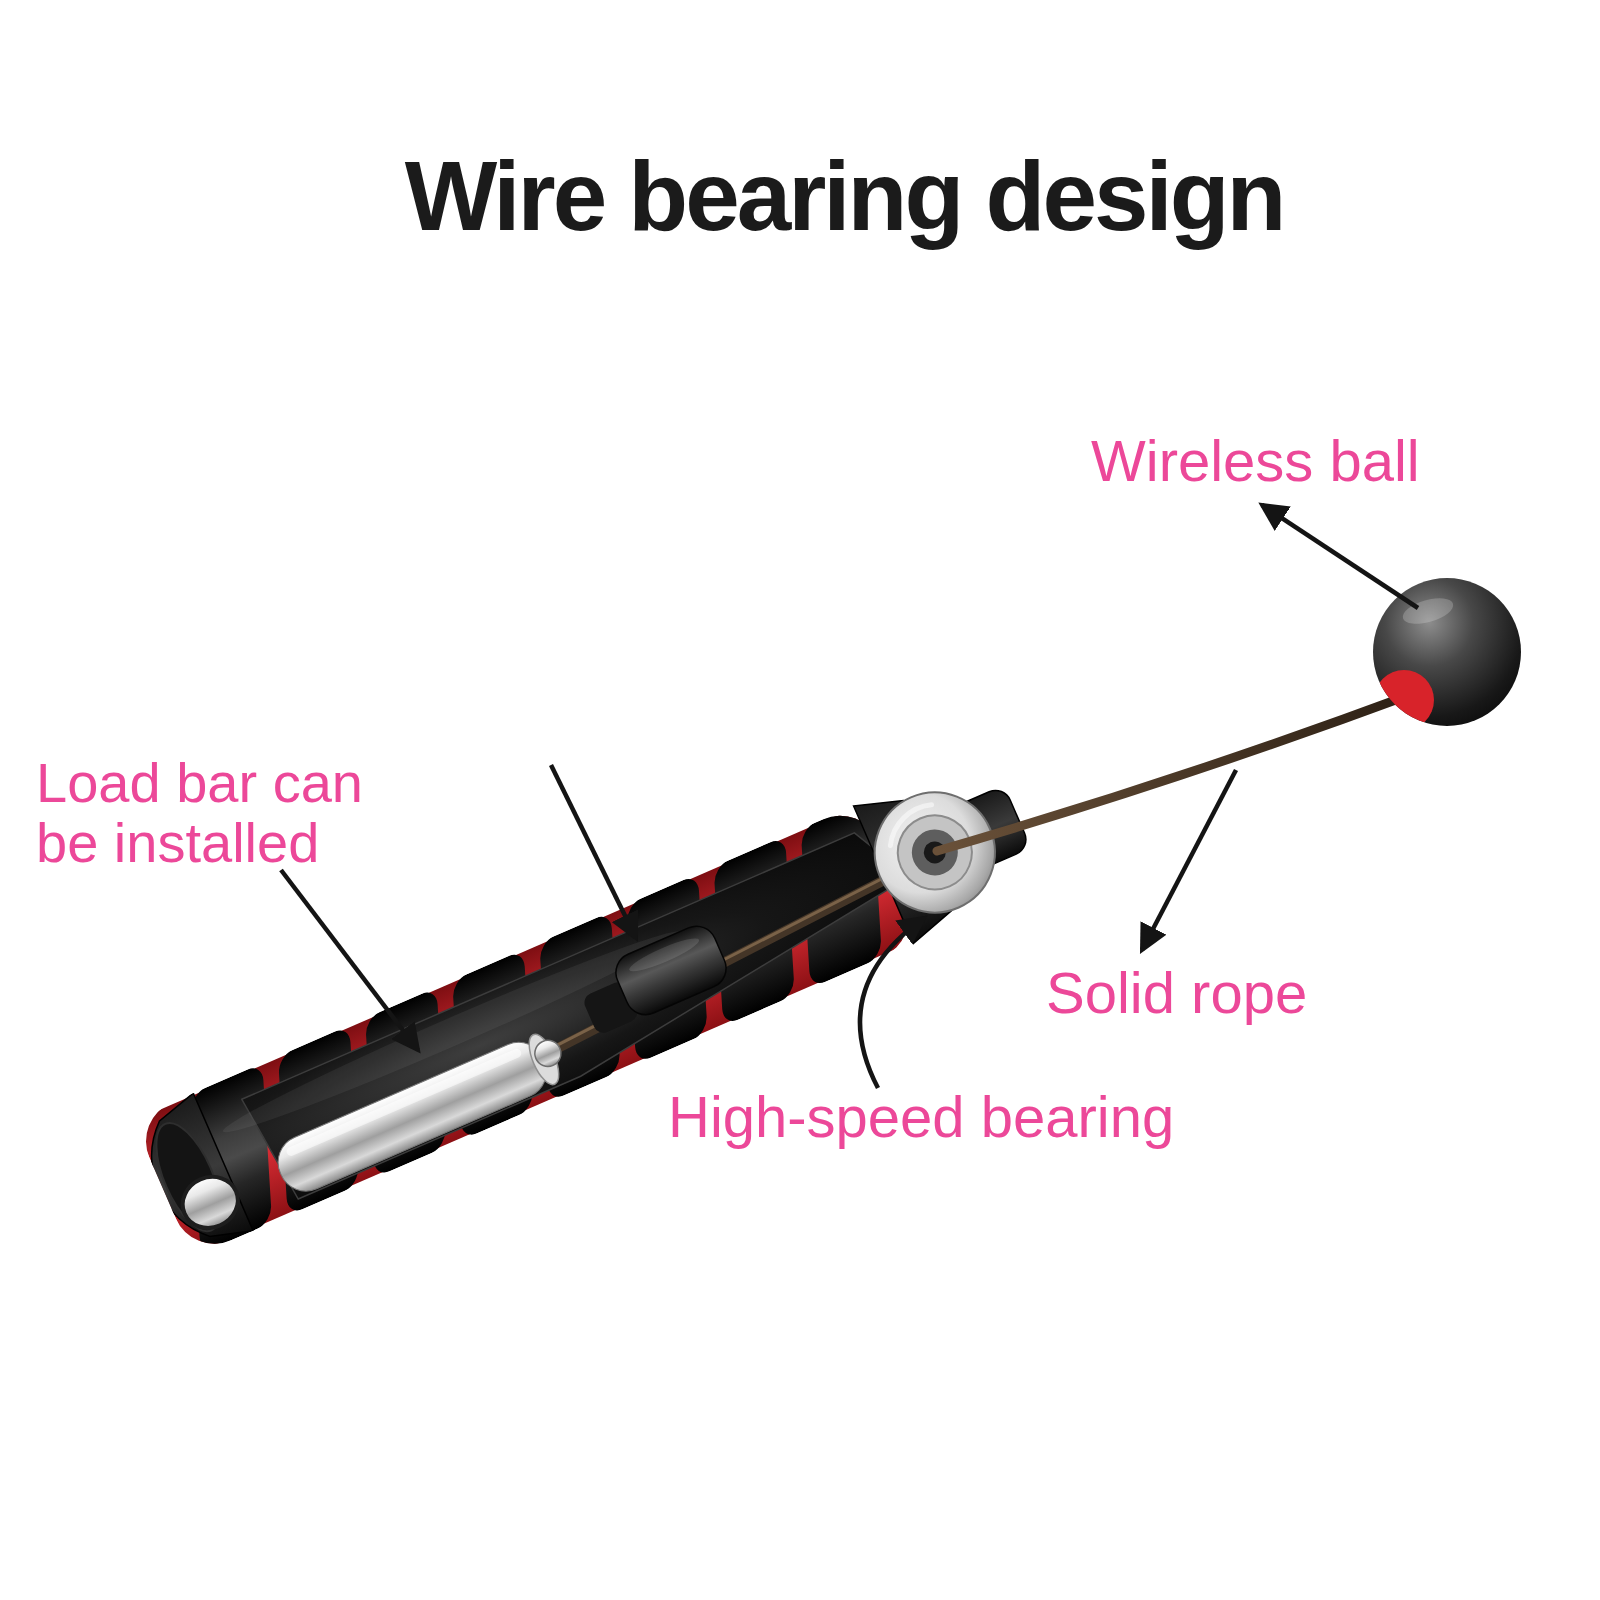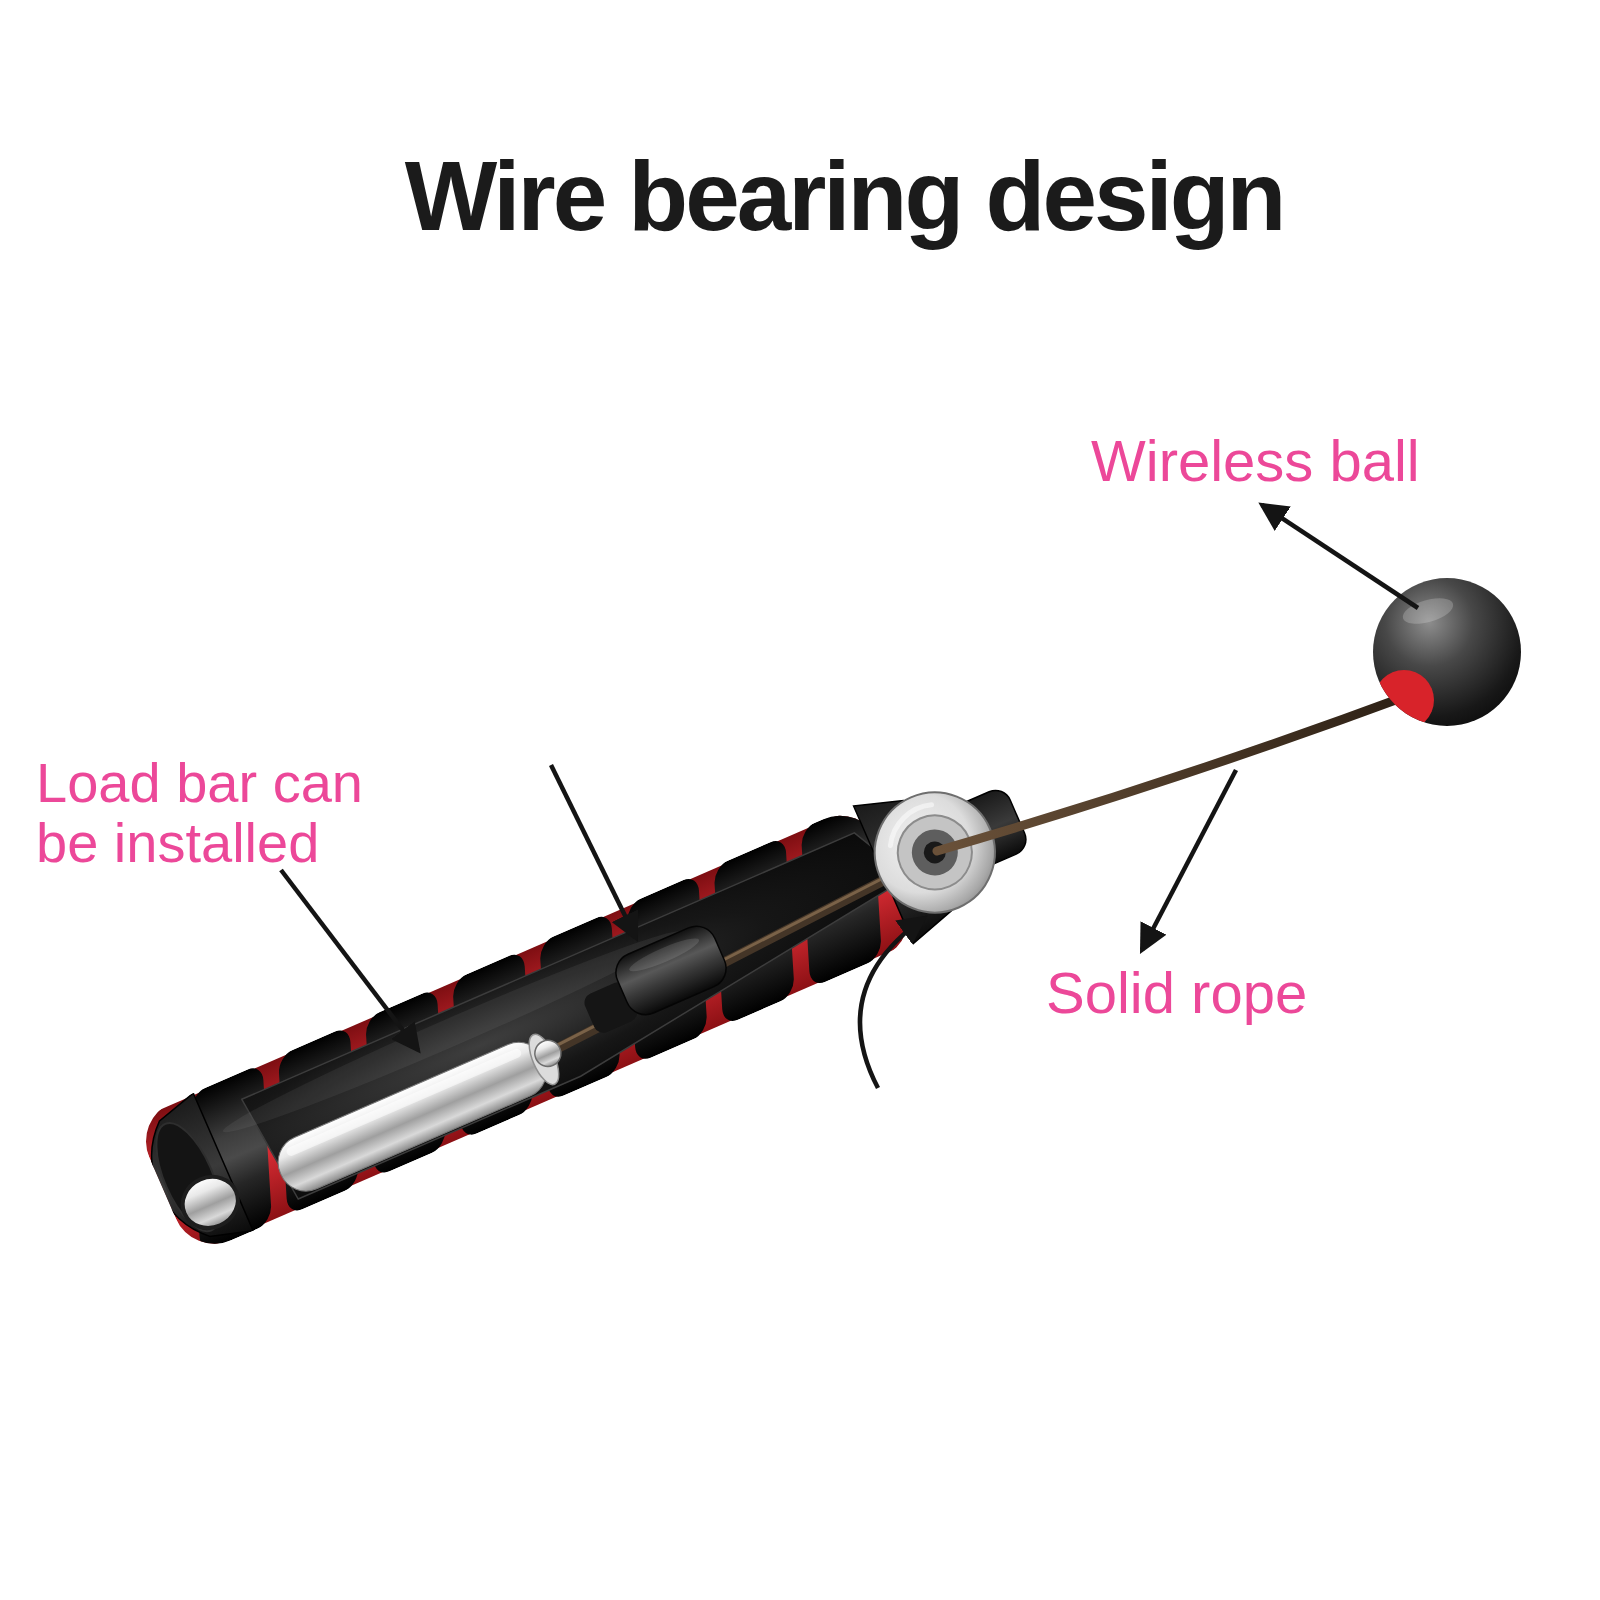--- a/index.html
+++ b/index.html
@@ -161,14 +161,15 @@
     <path class="arrow" d="M551,765 L636,938" marker-end="url(#arrowhead)"></path>
     <path class="arrow" d="M281,870 L418,1050" marker-end="url(#arrowhead)"></path>
     <path class="arrow" d="M1236,770 L1142,950" marker-end="url(#arrowhead)"></path>
     <path class="arrow" d="M878,1088 Q826,988 924,918" marker-end="url(#arrowhead)"></path>
   </svg>
 
   <div class="label" id="label-wireless-ball">Wireless ball</div>
   <div class="label" id="label-load-bar">Load bar can
 be installed</div>
   <div class="label" id="label-solid-rope">Solid rope</div>
+  <div class="label" id="label-bearing">High-speed bearing</div>
 
 </div>
 
 </body></html>

